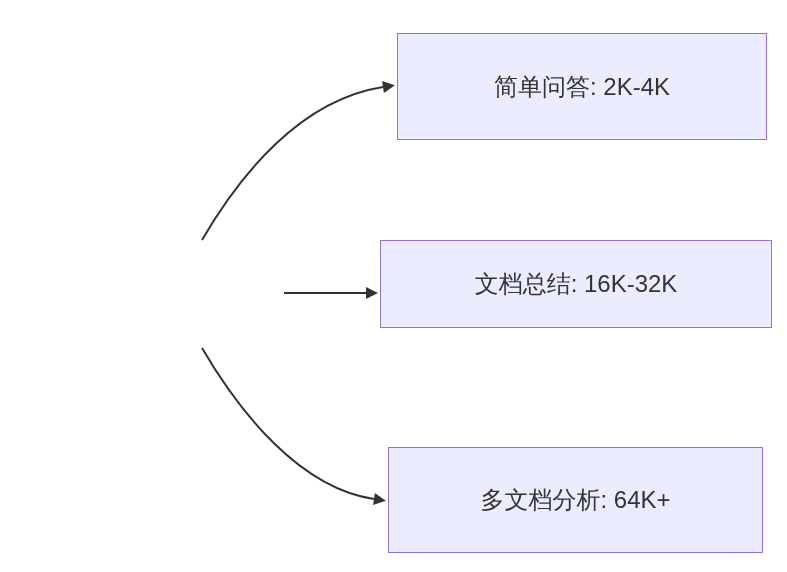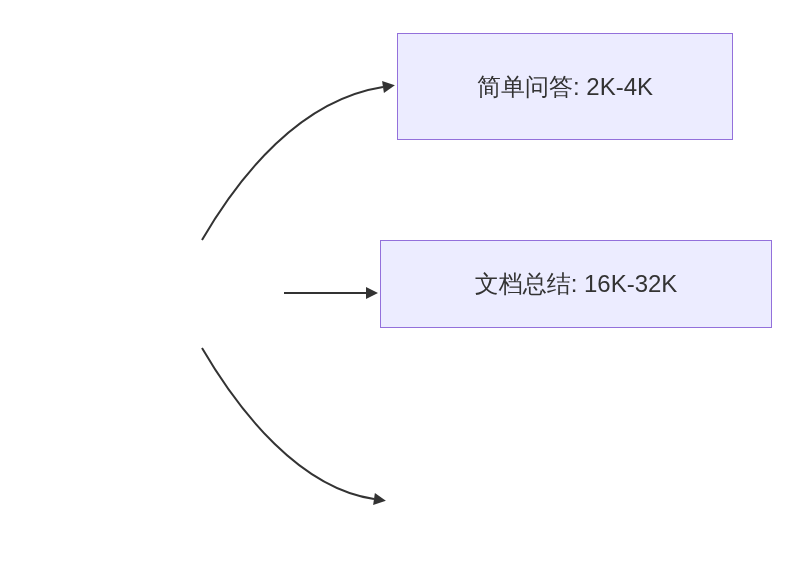--- a/index.html
+++ b/index.html
@@ -39,21 +39,21 @@
     display: flex;
     align-items: center;
     justify-content: center;
     color: var(--text-color, #333333);
     font-size: 24px;
     line-height: 1.3;
     white-space: nowrap;
     text-align: center;
   }
   .node-root    { left: 32px;  top: 240px; width: 252px; height: 108px; }
-  .node-leaf-0  { left: 397px; top: 33px;  width: 336px; height: 107px; }
+  .node-leaf-0  { left: 397px; top: 33px;  width: 370px; height: 107px; }
   .node-leaf-1  { left: 380px; top: 240px; width: 392px; height: 88px; }
   .node-leaf-2  { left: 388px; top: 447px; width: 375px; height: 106px; }
 </style>
 </head>
 <body>
 
 <div class="canvas">
 
   <svg class="edges" width="787" height="572" viewBox="0 0 787 572" xmlns="http://www.w3.org/2000/svg">
     <defs>
@@ -68,14 +68,17 @@
 
 
   <div class="node node-leaf-0">
     <span>简单问答: 2K-4K</span>
   </div>
 
   <div class="node node-leaf-1">
     <span>文档总结: 16K-32K</span>
   </div>
 
+  <div class="node node-leaf-2">
+    <span>多文档分析: 64K+</span>
+  </div>
 
 </div>
 
 </body></html>

